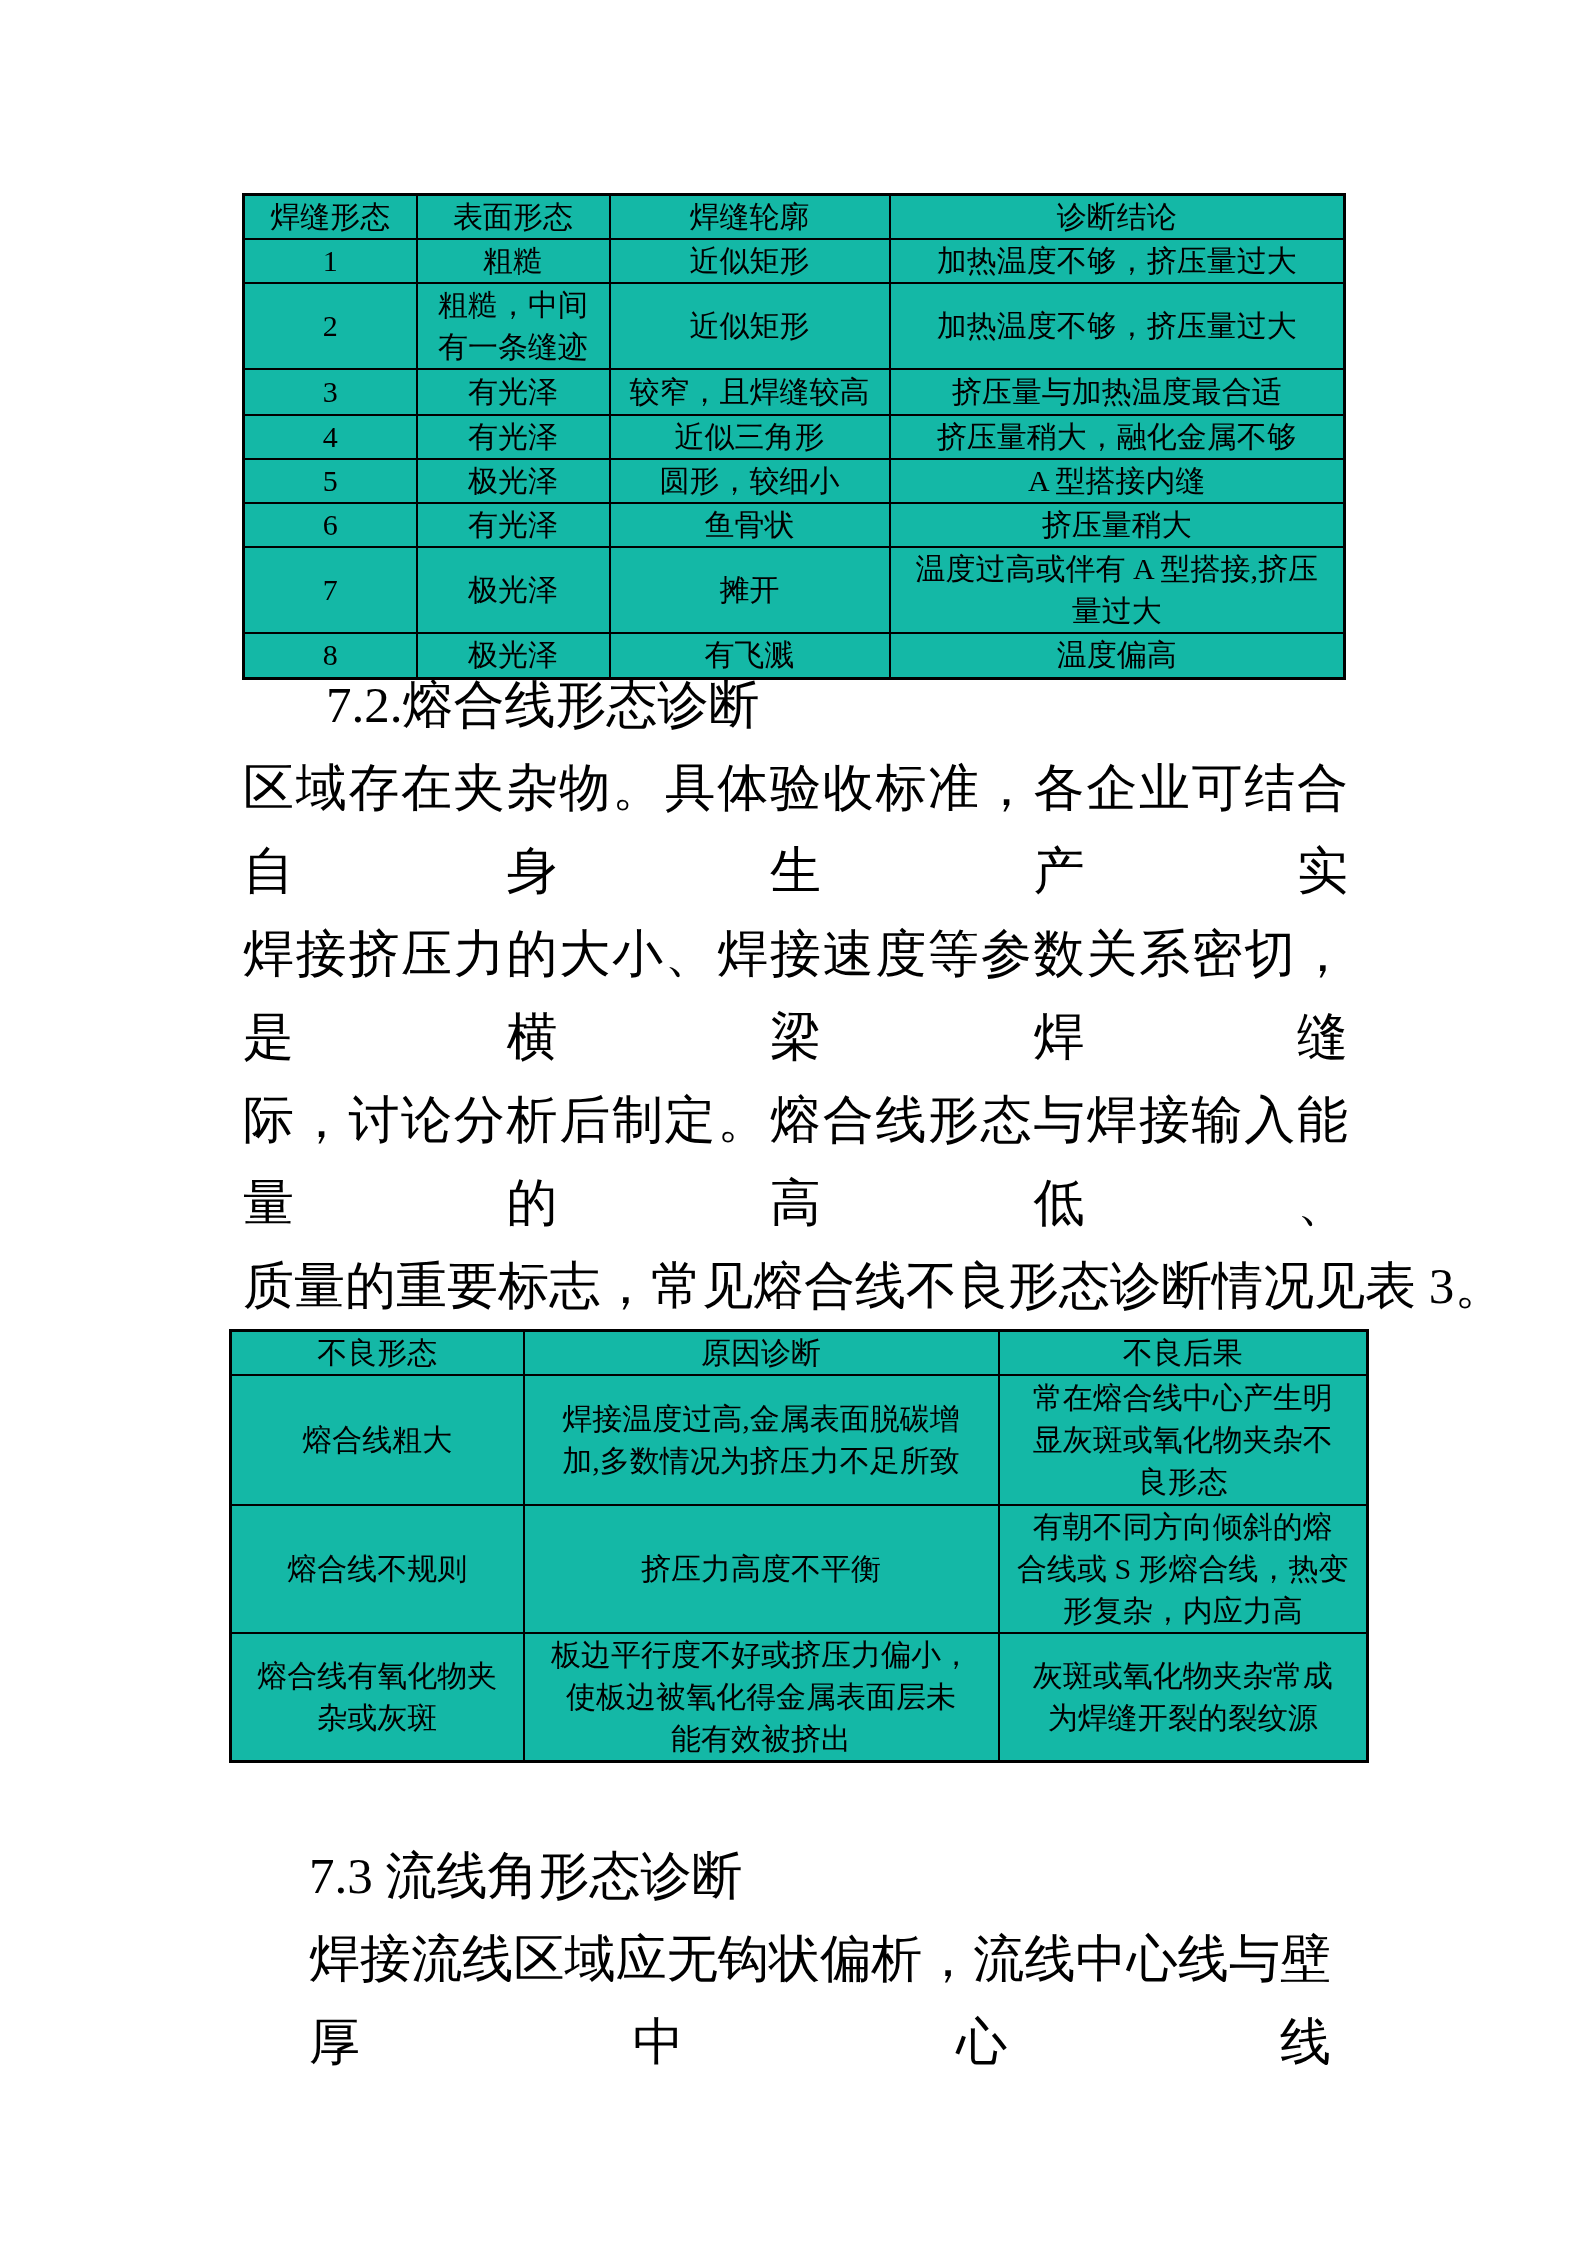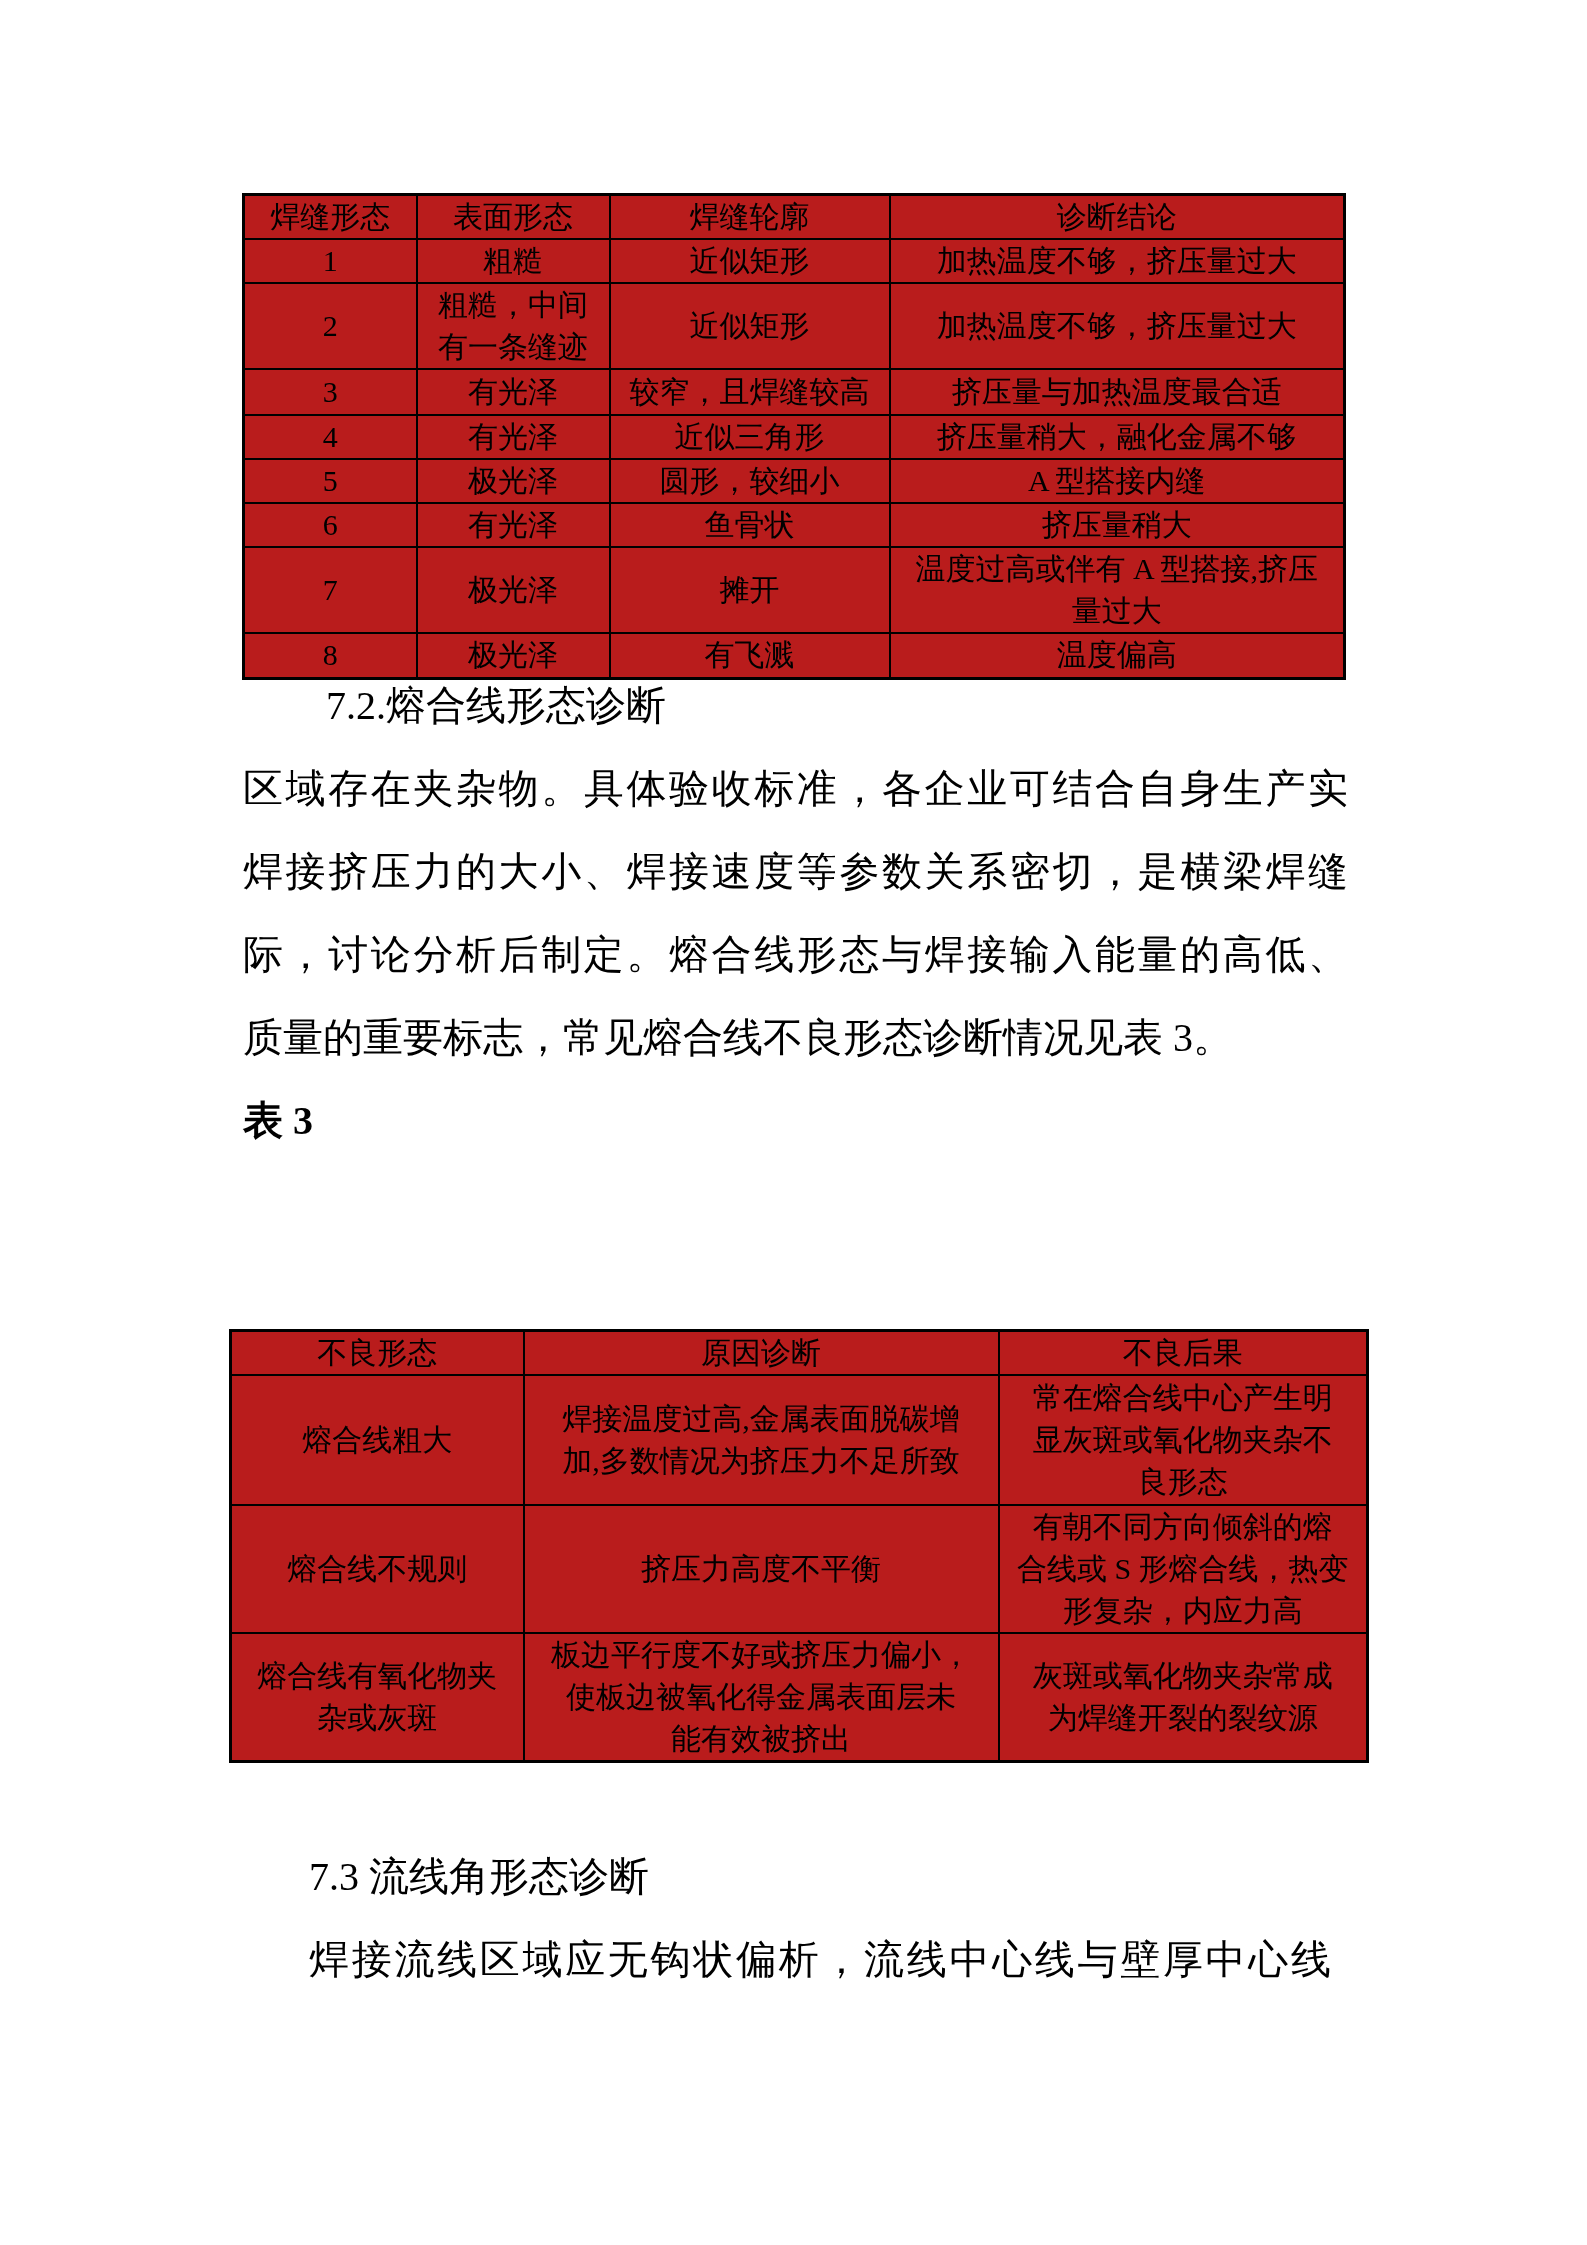--- a/index.html
+++ b/index.html
@@ -3,21 +3,21 @@
 <meta charset="utf-8">
 <style>
   html,body{margin:0;padding:0;}
   body{
     width:1587px;height:2245px;background:#ffffff;color:#000000;
     font-family:"Liberation Serif","DejaVu Serif",serif;
     -webkit-font-smoothing:antialiased;
   }
   .page{position:relative;width:1587px;height:2245px;background:#ffffff;overflow:hidden;}
 
-  table{border-collapse:collapse;table-layout:fixed;position:absolute;background:#b91c1c;}
+  table{border-collapse:collapse;table-layout:fixed;position:absolute;background:#14b8a6;}
   table{border:3px solid #000;}
   th,td{
     border:2px solid #000;
     padding:0 10px;
     text-align:center;vertical-align:middle;
     font-size:30px;line-height:42px;font-weight:normal;
     white-space:pre-line;
     overflow:hidden;
   }
   #table1{left:242px;top:193px;width:1101px;}
@@ -35,21 +35,21 @@
   #table2 tr:nth-child(1){height:41px;}
   #table2 tr:nth-child(2){height:130px;}
   #table2 tr:nth-child(3){height:83px;}
   #table2 tr:nth-child(4){height:127px;}
   #table2 tr:nth-child(5){height:125px;}
 
   .flow{position:absolute;width:1105px;}
   #flow1{left:243px;top:664px;}
   #flow2{left:226px;top:1835px;}
   .line{
-    font-size:40px;line-height:83px;
+    font-size:51px;line-height:83px;
     white-space:nowrap;
   }
   .indent{padding-left:83px;}
   .fill{
     white-space:normal;
     text-align:justify;
     text-align-last:justify;
   }
   .tablelabel{
     text-align:left;

